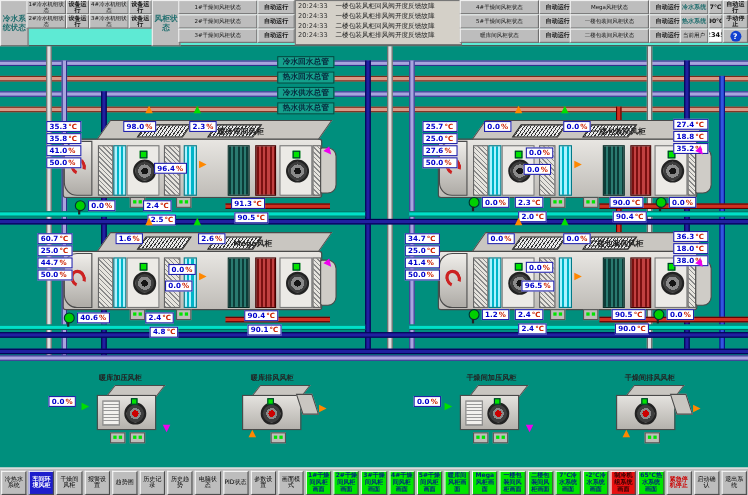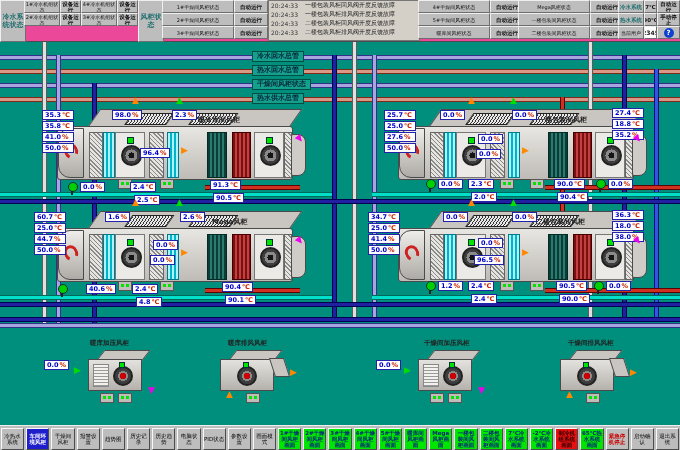--- a/index.html
+++ b/index.html
@@ -1,19 +1,19 @@
 <!DOCTYPE html>
 <html><head>
 <meta charset="utf-8">
 <style>
   html,body{margin:0;padding:0;background:#444;}
   #stage{position:relative;width:680px;height:450px;background:#008F7D;overflow:hidden;
          font-family:"DejaVu Sans",sans-serif;}
   
-  #topbar{position:absolute;left:0;top:0;width:680px;height:41px;background:#ec4899;
+  #topbar{position:absolute;left:0;top:0;width:680px;height:41px;background:#5eead4;
           border-bottom:1px solid #4c4c4c;z-index:10;}
   .tbx{position:absolute;top:0;height:40px;}
   .cell{border:1px solid;border-color:#efefef #6e6e6e #6e6e6e #efefef;background:#bdbdbd;
         display:flex;align-items:center;justify-content:center;overflow:hidden;
         font-size:5px;color:#111;line-height:6px;text-align:center;}
   .cname{font-size:5px;}
   .cstate{font-size:5.5px;font-weight:bold;}
   .glabel{color:#1f6e6e;font-weight:bold;font-size:7px;line-height:8px;}
   #alarmbox{background:#d4d0c8;border:1px solid #777;display:grid;grid-auto-rows:9px;}
   .alarmrow{display:flex;align-items:center;font-size:6px;color:#222;white-space:nowrap;overflow:hidden;}
@@ -189,21 +189,21 @@
       </div>
     </div>
   </div>
 
   <div class="hp cold" style="left:0;top:55px;width:680px;"></div>
   <div class="hp hotp" style="left:0;top:69px;width:680px;"></div>
   <div class="hp cold" style="left:0;top:83px;width:680px;"></div>
   <div class="hp hotp" style="left:0;top:97px;width:680px;"></div>
   <div class="plabel" style="left:252px;top:51px;">冷水回水总管</div>
   <div class="plabel" style="left:252px;top:65px;">热水回水总管</div>
-  <div class="plabel" style="left:252px;top:79px;">干燥间风柜状态</div>
+  <div class="plabel" style="left:252px;top:79px;">冷水供水总管</div>
   <div class="plabel" style="left:252px;top:93px;">热水供水总管</div>
 
   <div class="vp silverp" style="left:42px;top:41px;height:283px;"></div>
   <div class="vp cold" style="left:56px;top:55px;height:269px;"></div>
   <div class="vp navyp" style="left:92px;top:83px;height:241px;"></div>
   <div class="vp navyp" style="left:332px;top:55px;height:263px;"></div>
   <div class="vp silverp" style="left:352px;top:41px;height:277px;"></div>
   <div class="vp cold" style="left:372px;top:55px;height:263px;"></div>
   <div class="vp redp" style="left:560px;top:97px;height:193px;"></div>
   <div class="vp silverp" style="left:588px;top:41px;height:277px;"></div>
@@ -372,21 +372,21 @@
       <div class="vb"><span>25.0</span><span class="u">℃</span></div>
       <div class="vb"><span>44.7</span><span class="u">%</span></div>
       <div class="vb"><span>50.0</span><span class="u">%</span></div>
     </div>
   <div class="vb" style="left:105px;top:212px;"><span>1.6</span><span class="u">%</span></div>
   <div class="vb" style="left:180px;top:212px;"><span>2.6</span><span class="u">%</span></div>
   <div class="uname" style="left:212px;top:217px;">Mega风柜</div>
   <div class="vb" style="left:153px;top:240px;"><span>0.0</span><span class="u">%</span></div>
   <div class="vb" style="left:150px;top:255px;"><span>0.0</span><span class="u">%</span></div>
   <i class="valve" style="left:58px;top:284px;"></i>
-  <div class="vb" style="left:70px;top:284px;margin-left:16px;"><span>40.6</span><span class="u">%</span></div>
+  <div class="vb" style="left:70px;top:284px;"><span>40.6</span><span class="u">%</span></div>
   <div class="vb" style="left:132px;top:284px;"><span>2.4</span><span class="u">℃</span></div>
   <div class="vb" style="left:136px;top:297px;"><span>4.8</span><span class="u">℃</span></div>
   <div class="vb" style="left:222px;top:282px;"><span>90.4</span><span class="u">℃</span></div>
   <div class="vb" style="left:225px;top:295px;"><span>90.1</span><span class="u">℃</span></div>
   <div class="ledpanel" style="left:118px;top:281px;"></div>
   <div class="ledpanel" style="left:160px;top:281px;"></div>
 
   <div class="ahu" style="left:398px;top:210px;">
     <div class="roof">
       <div class="grille" style="left:34px;"></div>

